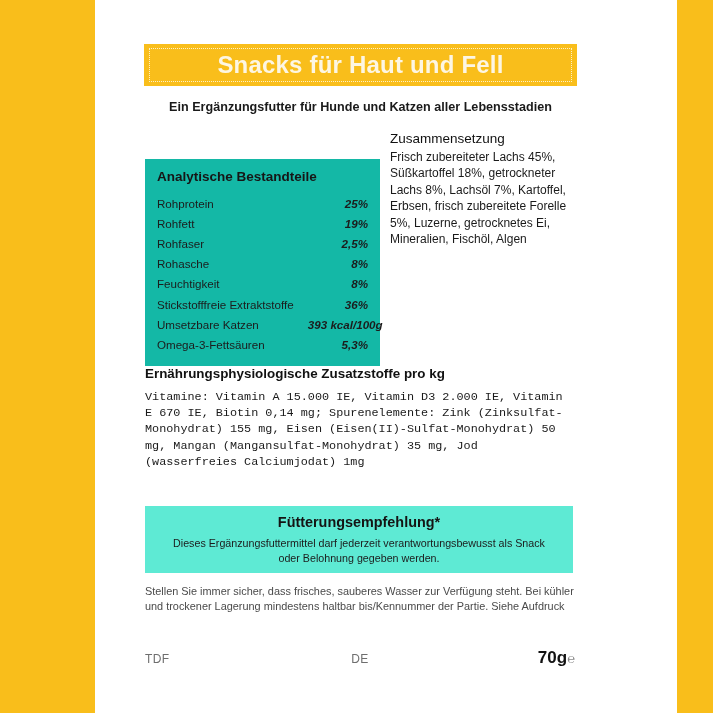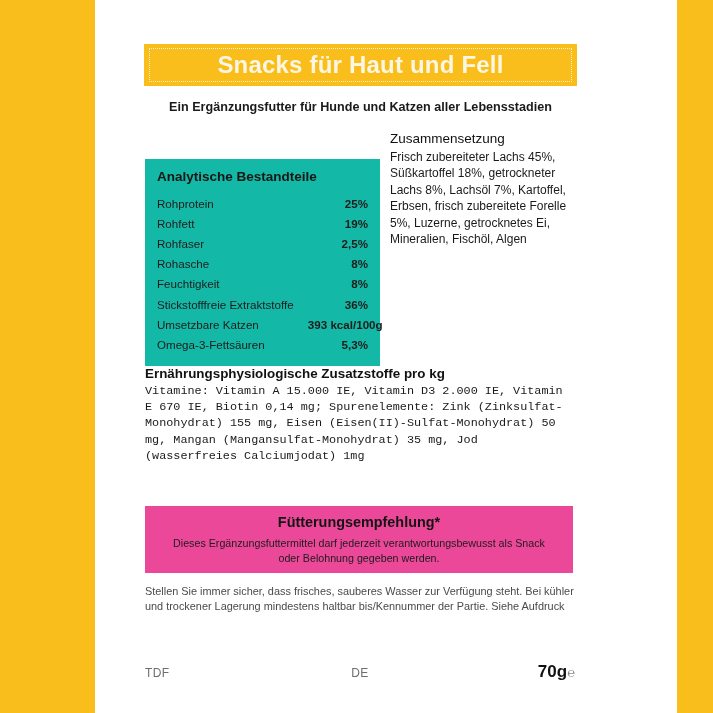--- a/index.html
+++ b/index.html
@@ -108,20 +108,21 @@
     align-items: baseline;
     font-size: 11.6px;
     color: #1c1c1c;
     padding: 3.6px 0;
     white-space: nowrap;
     gap: 41px;
   }
   .trow .tval {
     font-weight: bold;
     margin-left: 8px;
+    font-style: italic;
   }
 
   
   .comp {
     position: absolute;
     left: 246px;
     top: 131px;
     width: 190px;
   }
   .comp-heading {
@@ -140,37 +141,37 @@
   .add {
     position: absolute;
     left: 1px;
     top: 366px;
     width: 430px;
   }
   .add-heading {
     font-size: 13.4px;
     font-weight: bold;
     color: #111111;
-    margin-bottom: 2px;
+    margin-bottom: 8px;
   }
   .add-text {
     font-size: 11.8px;
     line-height: 16.2px;
     color: #1a1a1a;
     font-family: Liberation Mono, monospace;
   }
 
   
   .feed-box {
     position: absolute;
     left: 1px;
     top: 506px;
     width: 428px;
     height: 67px;
-    background: #ec4899;
+    background: #5eead4;
     box-sizing: border-box;
     display: flex;
     flex-direction: column;
     align-items: center;
     justify-content: center;
     padding: 0 18px;
   }
   .feed-title {
     font-size: 14.4px;
     font-weight: bold;
@@ -192,21 +193,21 @@
     width: 430px;
     font-size: 10.9px;
     line-height: 15.2px;
     color: #4a4a4a;
   }
 
   
   .footer {
     position: absolute;
     left: 1px;
-    top: 662px;
+    top: 648px;
     width: 430px;
     display: flex;
     align-items: baseline;
   }
   .f-left {
     font-size: 12px;
     color: #6e6e6e;
     letter-spacing: 0.4px;
     width: 33%;
     text-align: left;

